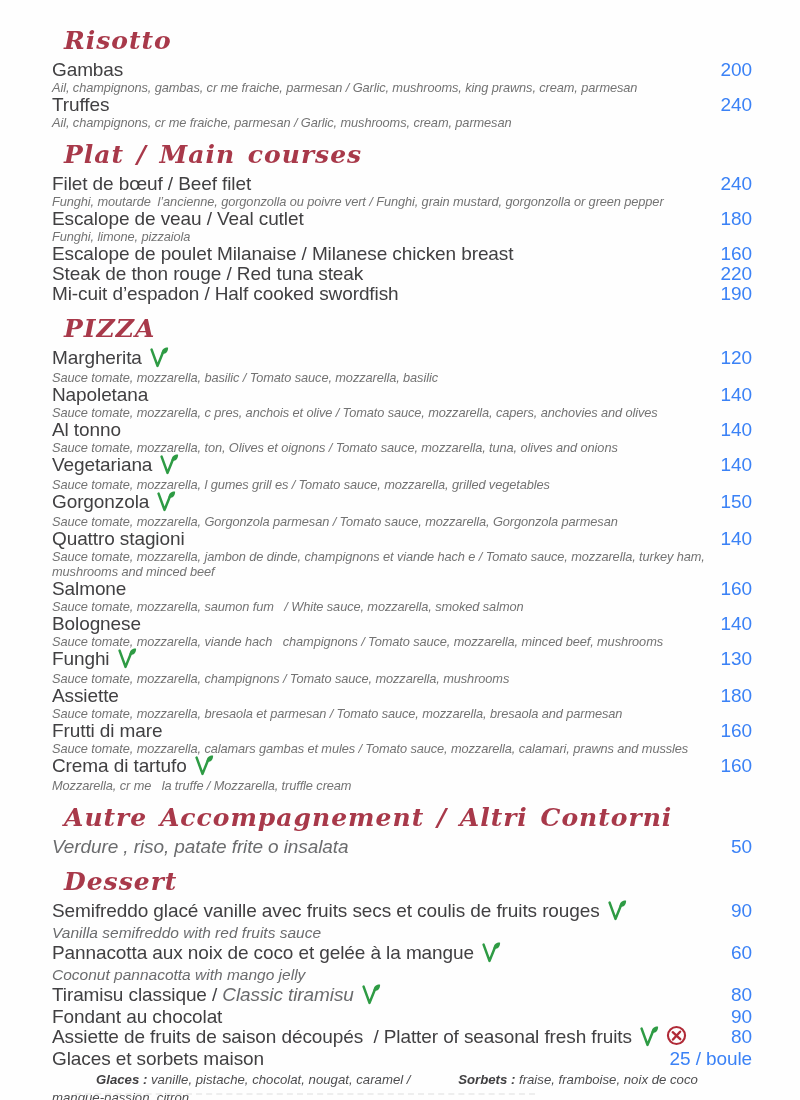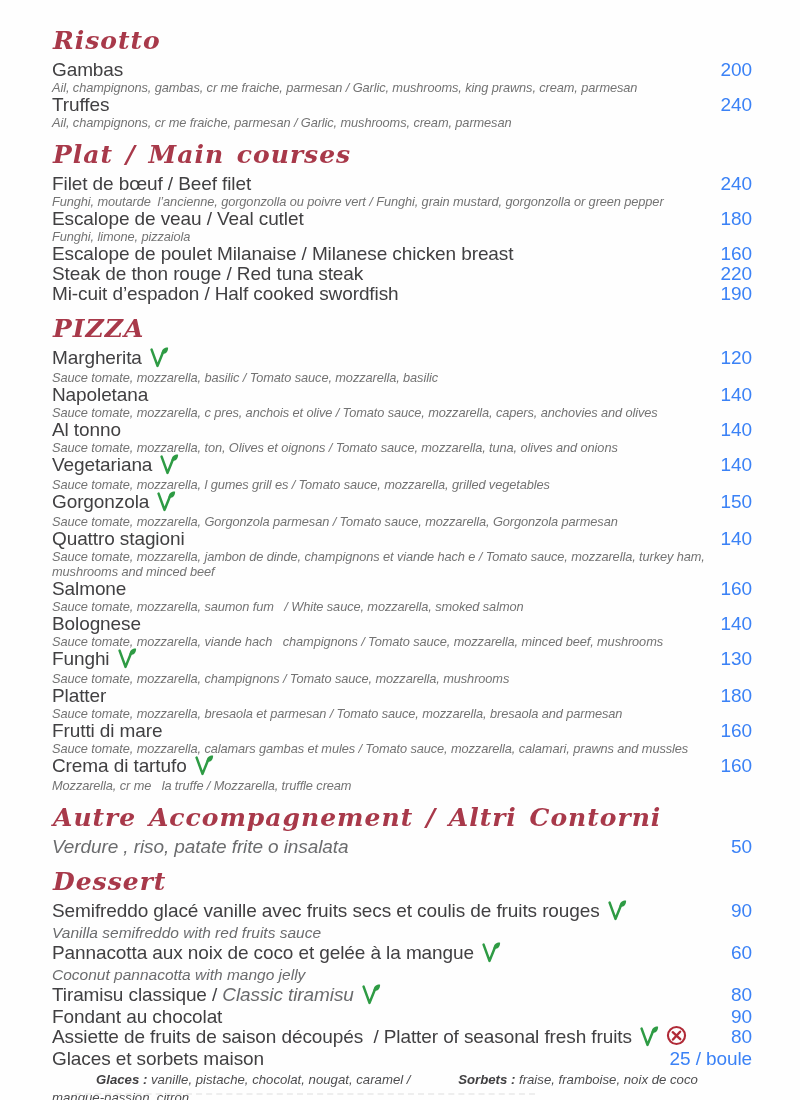--- a/index.html
+++ b/index.html
@@ -17,21 +17,21 @@
   .menu-section{margin:0;}
   .section-heading{
     font-family:"DejaVu Serif", serif;
     font-style:italic;
     font-weight:700;
     font-size:25px;
     line-height:30px;
     letter-spacing:1px;
     word-spacing:3px;
     color:#a8394a;
-    margin:10px 0 4px 1px;
+    margin:10px 0 4px 12px;
   }
   .menu-section:first-child .section-heading{margin-top:0;}
   .item-row{
     display:flex;
     align-items:flex-start;
     font-size:19px;
     line-height:20px;
     color:#414042;
     letter-spacing:-0.1px;
     white-space:pre-wrap;
@@ -156,21 +156,21 @@
           <div class="desc">Sauce tomate, mozzarella, viande hach   champignons / Tomato sauce, mozzarella, minced beef, mushrooms</div>
         </div>
         <div class="menu-item">
           <div class="item-row"><span class="name">Funghi</span><svg width="20" height="22" viewBox="0 0 27 28">
               <path d="M3.5 4 L11.5 26 L18.5 8.5" fill="none" stroke="#2e9b44" stroke-width="3.4" stroke-linecap="round" stroke-linejoin="round"></path>
               <path d="M17 10 C16.6 4 20.8 0.8 25.8 1.4 C25.9 6.6 22.7 10.3 17.4 9.6 Z" fill="#2e9b44"></path>
             </svg><span class="price">130</span></div>
           <div class="desc">Sauce tomate, mozzarella, champignons / Tomato sauce, mozzarella, mushrooms</div>
         </div>
         <div class="menu-item">
-          <div class="item-row"><span class="name">Platter</span><span class="price">180</span></div>
+          <div class="item-row"><span class="name">Assiette</span><span class="price">180</span></div>
           <div class="desc">Sauce tomate, mozzarella, bresaola et parmesan / Tomato sauce, mozzarella, bresaola and parmesan</div>
         </div>
         <div class="menu-item">
           <div class="item-row"><span class="name">Frutti di mare</span><span class="price">160</span></div>
           <div class="desc">Sauce tomate, mozzarella, calamars gambas et mules / Tomato sauce, mozzarella, calamari, prawns and mussles</div>
         </div>
         <div class="menu-item">
           <div class="item-row"><span class="name">Crema di tartufo</span><svg width="20" height="22" viewBox="0 0 27 28">
               <path d="M3.5 4 L11.5 26 L18.5 8.5" fill="none" stroke="#2e9b44" stroke-width="3.4" stroke-linecap="round" stroke-linejoin="round"></path>
               <path d="M17 10 C16.6 4 20.8 0.8 25.8 1.4 C25.9 6.6 22.7 10.3 17.4 9.6 Z" fill="#2e9b44"></path>

